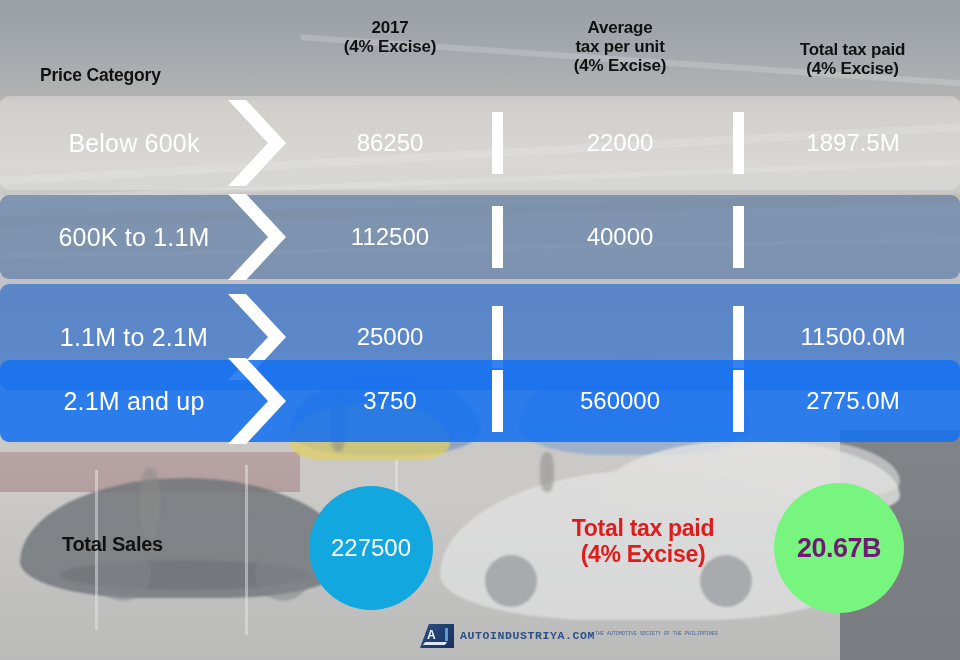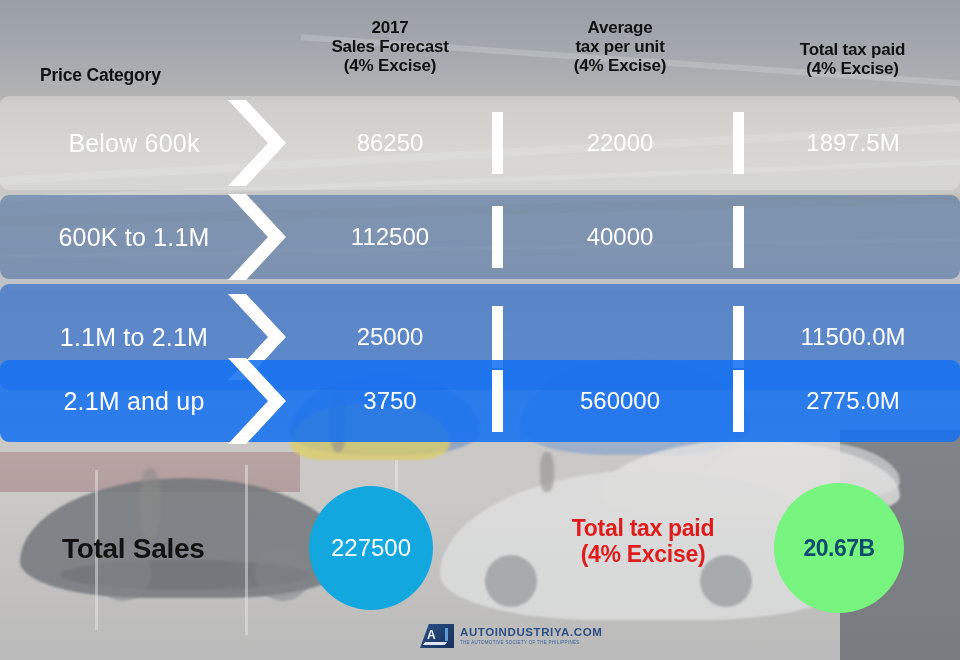--- a/index.html
+++ b/index.html
@@ -86,39 +86,39 @@
   .chev svg{display:block;}
 
   
   .divbar{position:absolute;top:50%;transform:translateY(-50%);
     width:11px;height:62px;background:#ffffff;}
   .d1{left:492px;}
   .d2{left:733px;}
 
   
   .total-sales-label{position:absolute;left:62px;top:533px;
-    font-size:28px;font-weight:bold;color:#111;letter-spacing:-.3px;}
+    font-size:20px;font-weight:bold;color:#111;letter-spacing:-.3px;}
   .circle-blue{position:absolute;left:309px;top:486px;width:124px;height:124px;
     border-radius:50%;background:#12a8df;display:flex;align-items:center;justify-content:center;}
   .circle-blue span{color:#ffffff;font-size:24px;}
   .ttp-label{position:absolute;left:528px;top:515px;width:230px;text-align:center;
     font-size:23px;font-weight:bold;color:#e01b1b;line-height:1.15;letter-spacing:-.3px;}
   .circle-green{position:absolute;left:774px;top:483px;width:130px;height:130px;
     border-radius:50%;background:#78f57e;display:flex;align-items:center;justify-content:center;}
-  .circle-green span{color:#0c4a6e;font-size:23px;font-weight:bold;letter-spacing:-.5px;}
+  .circle-green span{color:#701a75;font-size:27px;font-weight:bold;letter-spacing:-.5px;}
 
   
   .brand{position:absolute;left:420px;top:624px;display:flex;align-items:center;gap:6px;}
   .brand-mark{width:34px;height:24px;position:relative;
     background:linear-gradient(135deg,#2b4f86 0%,#16305c 100%);
     clip-path:polygon(0% 100%, 26% 0%, 100% 0%, 100% 100%);}
   .brand-mark .slash{position:absolute;left:4px;bottom:3px;width:22px;height:3px;background:#dfe6ef;transform:skewX(-38deg);}
   .brand-mark .a{position:absolute;left:7px;top:4px;color:#eef2f7;font-size:12px;font-weight:bold;font-family:"Liberation Sans",sans-serif;}
   .brand-mark .i{position:absolute;right:6px;top:4px;width:3px;height:13px;background:#5d9bd6;}
-  .brand-txt{display:flex;flex-direction:column;line-height:1;}
+  .brand-txt{display:flex;flex-direction:row;line-height:1;font-family:Liberation Mono, monospace;}
   .brand-name{font-size:11.5px;font-weight:bold;color:#2b4f86;letter-spacing:.6px;}
   .brand-tag{font-size:4.5px;color:#35609c;letter-spacing:.3px;margin-top:2px;}
 </style>
 </head>
 <body>
 
 <div class="stage">
 
   <div class="bg">
     <div class="bg-sky"></div>
@@ -150,21 +150,20 @@
     <div class="pole pl2"></div>
     <div class="pole pl3"></div>
     <div class="bg-haze"></div>
   </div>
 
   <div class="header">
     <div class="hdr-cell hdr-price">Price Category</div>
 
     <div class="hdr-cell hdr-sf">
       <div>2017</div>
-      <div>Sales Forecast</div>
       <div>(4% Excise)</div>
     </div>
 
     <div class="hdr-cell hdr-avg">
       <div>Average</div>
       <div>tax per unit</div>
       <div>(4% Excise)</div>
     </div>
 
     <div class="hdr-cell hdr-ttp">

